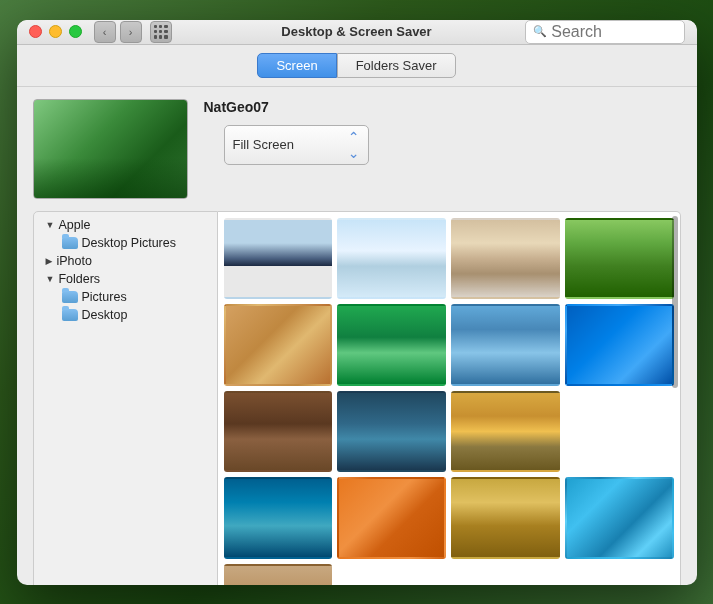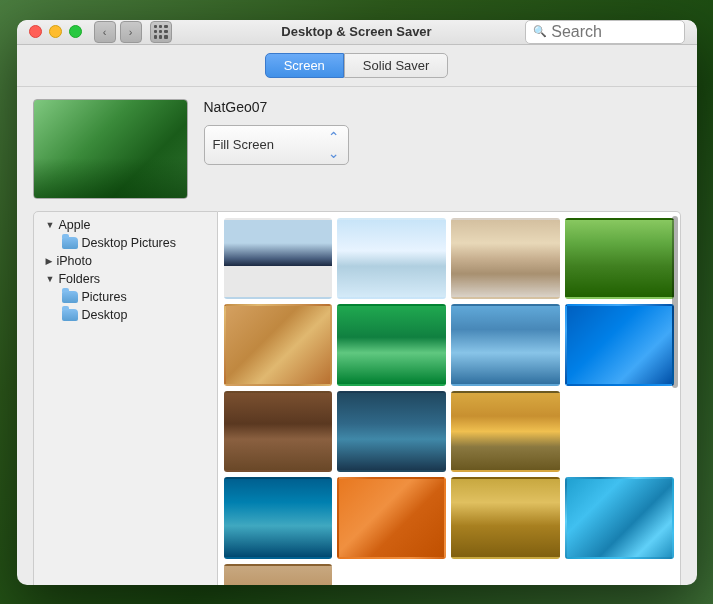--- a/index.html
+++ b/index.html
@@ -201,36 +201,37 @@
     }
 
     .preview-info {
       display: flex;
       flex-direction: column;
       gap: 10px;
     }
 
     .preview-name {
       font-size: 14px;
-      font-weight: 400;
+      font-weight: 700;
       color: #222;
     }
 
     .fill-select {
       display: flex;
       align-items: center;
       background: linear-gradient(to bottom, #fdfdfd, #ebebeb);
       border: 1px solid #b0b0b0;
       border-radius: 5px;
       padding: 3px 8px;
       width: 145px;
       cursor: pointer;
       font-size: 13px;
       color: #333;
       justify-content: space-between;
+      margin-left: 20px;
     }
 
     .select-arrow {
       color: #5a8fdb;
       font-size: 14px;
     }
 
     
     .lower-panel {
       display: flex;
@@ -432,21 +433,21 @@
     </div>
     <span class="window-title">Desktop &amp; Screen Saver</span>
     <div class="search-box">
       <span class="search-icon-wrap">🔍</span>
       <input class="search-input" type="text" placeholder="Search" style="">
     </div>
   </div>
 
   <div class="tabs-bar">
     <button class="tab-btn active">Screen</button>
-    <button class="tab-btn">Solid Saver</button>
+    <button class="tab-btn">Folders Saver</button>
   </div>
 
   <div class="content">
 
     <div class="preview-row">
       <div class="preview-thumb"></div>
       <div class="preview-info">
         <span class="preview-name">NatGeo07</span>
         <div class="fill-select">
           <span>Fill Screen</span>

